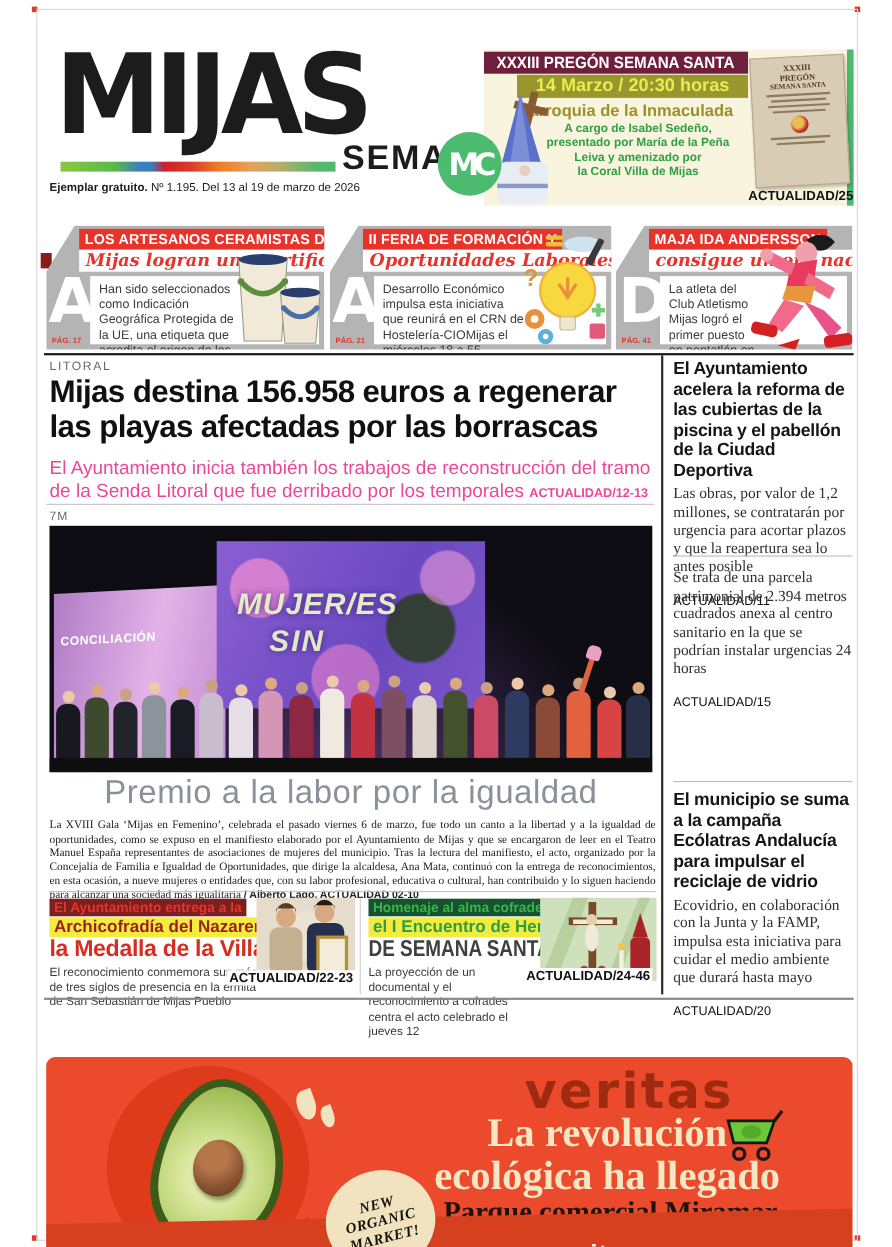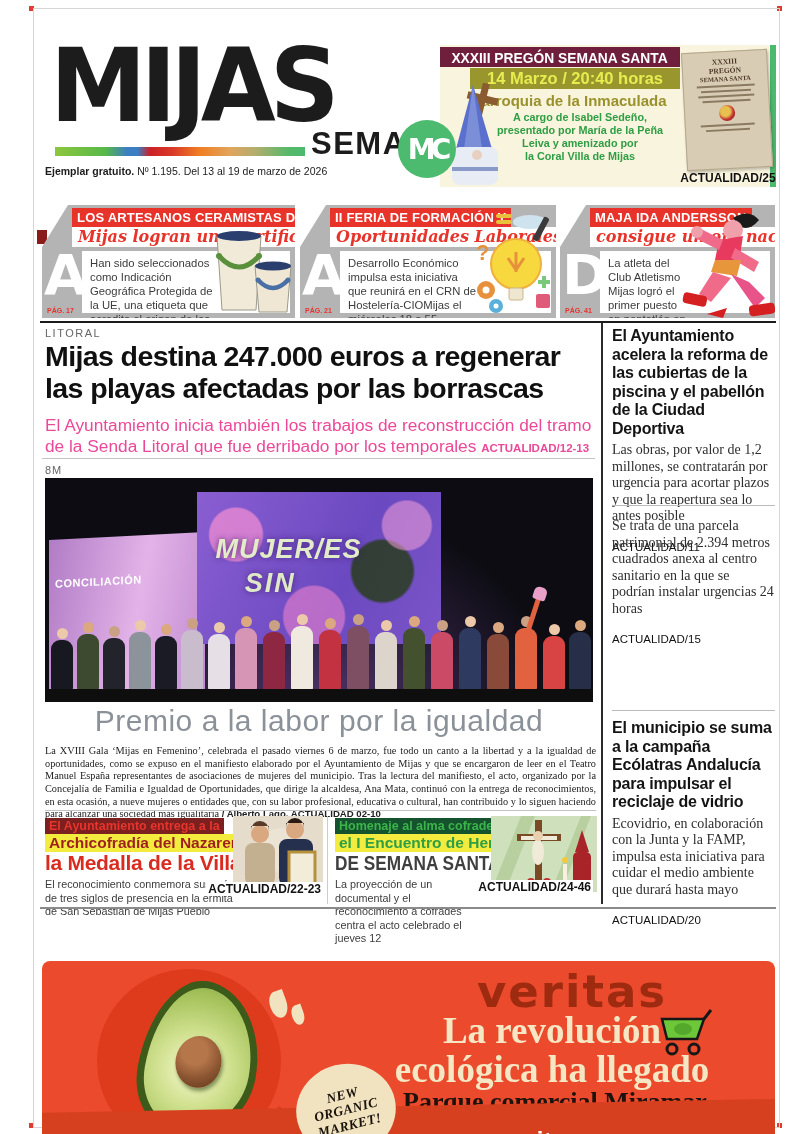--- a/index.html
+++ b/index.html
@@ -123,21 +123,21 @@
 <div class="abs rainbow"></div>
 <div class="abs semanal">SEMANAL</div>
 <div class="abs mc">MC</div>
 <div class="abs tagline"><b>Ejemplar gratuito.</b><span> Nº 1.195. Del 13 al 19 de marzo de 2026</span></div>
 
 <div class="abs pregon">
   <div class="gstrip"></div>
   <div class="preg-head">
       <span>XXXIII PREGÓN SEMANA SANTA</span>
     </div>
-  <div class="preg-date">14 Marzo / 20:40 horas</div>
+  <div class="preg-date">14 Marzo / 20:30 horas</div>
   <div class="preg-venue">Parroquia de la Inmaculada</div>
   <div class="preg-lines">
     <div>A cargo de Isabel Sedeño,</div>
     <div>presentado por María de la Peña</div>
     <div>Leiva y amenizado por</div>
     <div>la Coral Villa de Mijas</div>
   </div>
 
   <svg class="abs" style="left:4px;top:38px;" width="62" height="102" viewBox="0 0 62 102">
     <g transform="rotate(14 38 20)">
@@ -236,24 +236,24 @@
     <polygon points="58,70 76,78 92,94 82,104" fill="#e8548a"></polygon>
     <rect x="76" y="100" width="26" height="11" rx="4" fill="#d42020" transform="rotate(-8 89 105)"></rect>
     <polygon points="34,110 54,104 50,114" fill="#d42020"></polygon>
   </svg>
 </div>
 
 <div class="abs rule-top"></div>
 <div class="abs vrule"></div>
 
 <div class="abs kicker-litoral">LITORAL</div>
-<h1 class="abs headline" style="margin:0;">Mijas destina 247.000 euros a regenerar las playas afectadas por las borrascas</h1>
+<h1 class="abs headline" style="margin:0;">Mijas destina 156.958 euros a regenerar las playas afectadas por las borrascas</h1>
 <p class="abs subhead" style="margin:0;"><span>El Ayuntamiento inicia también los trabajos de reconstrucción del tramo de la Senda Litoral que fue derribado por los temporales </span><b>ACTUALIDAD/12-13</b></p>
 <div class="abs hr-light" style="left:42px;top:458px;width:553px;"></div>
-<div class="abs kicker-8m">8M</div>
+<div class="abs kicker-8m">7M</div>
 
 <div class="abs photo">
   <div class="glow"></div>
   <div class="sidepanel sp-left"><span>CONCILIACIÓN</span></div>
   <div class="screen">
     <div class="l1">MUJER/ES</div>
     <div class="l2">SIN</div>
   </div>
   <div style="position:absolute;inset:0;">
       <div class="person" style="left: 6px;">

